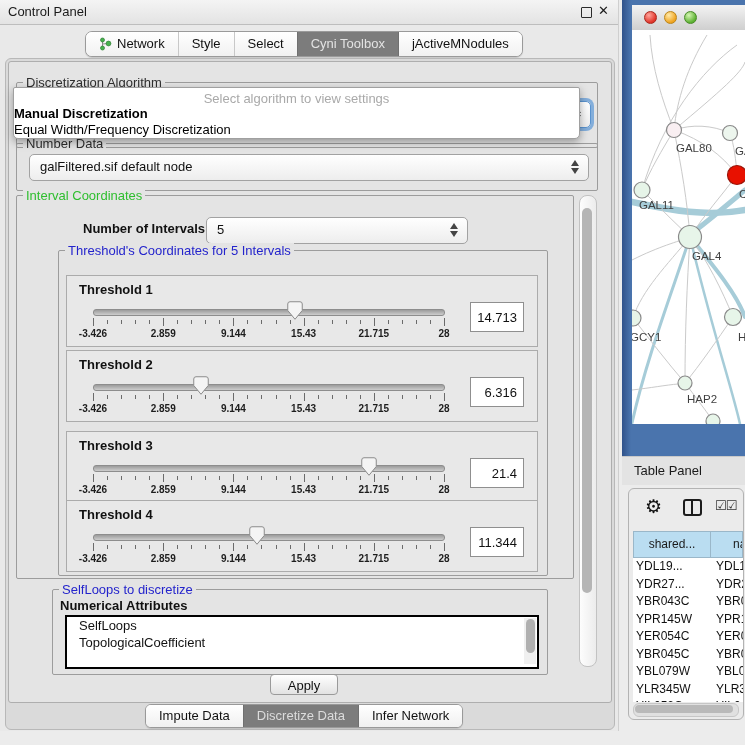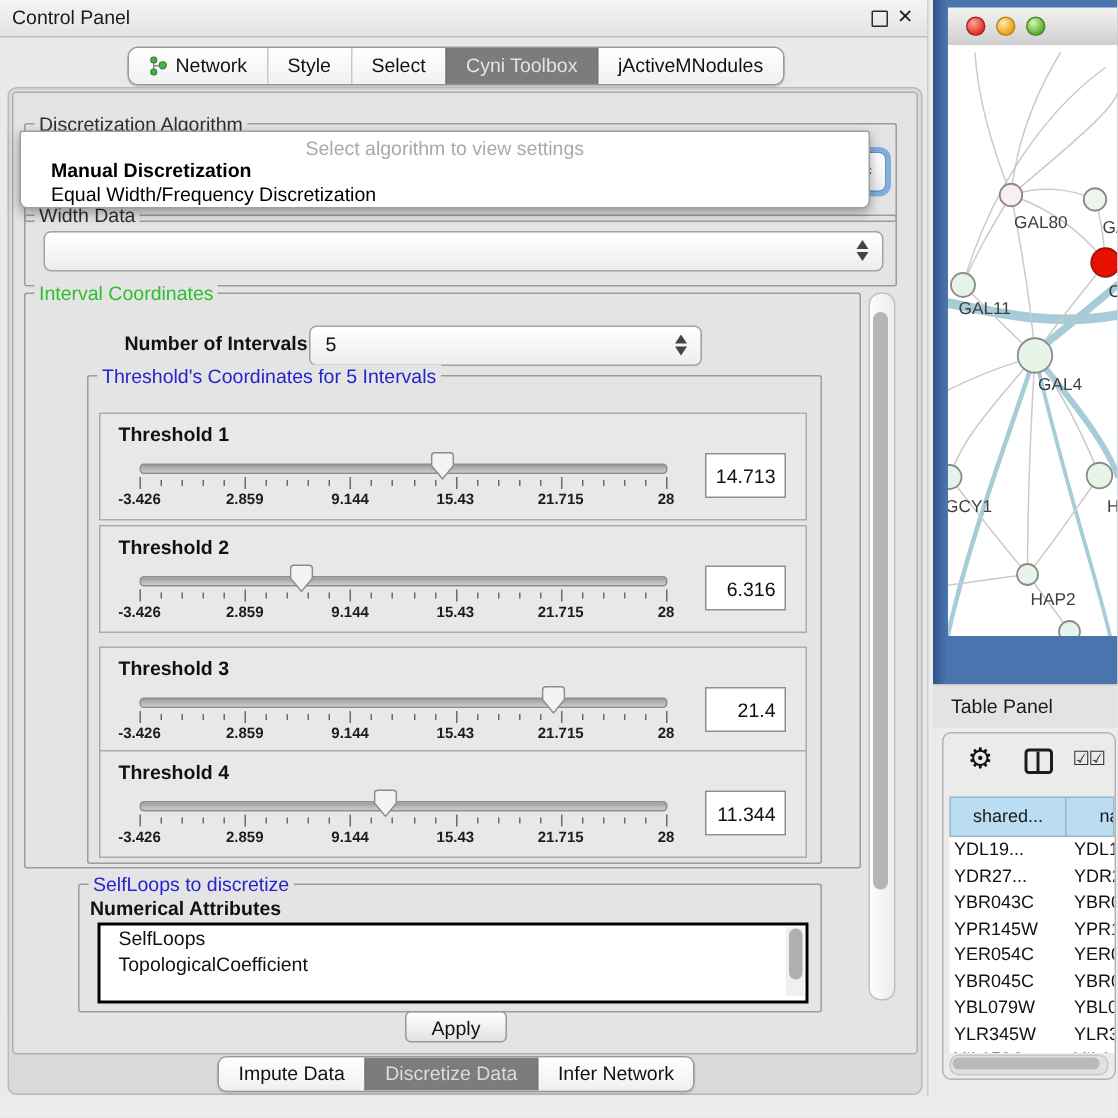--- a/index.html
+++ b/index.html
@@ -84,21 +84,21 @@
     border:1px solid #999;border-radius:6px;overflow:hidden;background:#fff;box-shadow:0 1px 1px rgba(0,0,0,.12);}
   .bottom-tabs .tab{padding:0 13px;font-size:13px;line-height:22px;color:#111;background:linear-gradient(#ffffff,#f0f0f0);border-left:1px solid #c4c4c4;}
   .bottom-tabs .tab:first-child{border-left:none;}
   .bottom-tabs .tab.selected{background:#7c7c7c;color:#dcdcdc;border-left-color:#707070;}
   .bottom-tabs .tab.selected + .tab{border-left:1px solid #707070;}
 
   
   .popup{position:absolute;left:13px;top:87px;width:565px;height:50px;background:#fff;
     border:1px solid #a0a0a0;border-radius:2px 2px 5px 5px;box-shadow:0 3px 8px rgba(0,0,0,.35);z-index:50;}
   .popup .ph{margin-top:3px;text-align:center;font-size:13px;color:#a9a9a9;line-height:15px;}
-  .popup .item{padding-left:20px;font-size:13px;color:#000;line-height:15.5px;white-space:nowrap;}
+  .popup .item{padding-left:0;font-size:13px;color:#000;line-height:15.5px;white-space:nowrap;}
   .popup .item.bold{font-weight:700;}
 
   
   .net-win{position:absolute;left:622px;top:0;width:123px;height:456px;
     background:linear-gradient(90deg,#30528a 0,#4a74ad 9px,#4a74ad 100%);}
   .net-titlebar{position:absolute;left:10px;top:5px;right:0;height:25px;
     background:linear-gradient(#f3f3f3,#cfcfcf);border-bottom:1px solid #8f8f8f;}
   .light{position:absolute;top:6px;width:13px;height:13px;border-radius:50%;}
   .light.red{left:12px;background:radial-gradient(circle at 35% 30%,#ffa49c,#e03428 70%);border:1px solid #a8271d;box-sizing:border-box;}
   .light.yellow{left:32px;background:radial-gradient(circle at 35% 30%,#ffeaa9,#efa31f 70%);border:1px solid #bb8518;box-sizing:border-box;}
@@ -156,22 +156,23 @@
     <div class="main-inner">
 
       <div class="group" style="left:7px;top:20px;width:580px;height:64px;">
         <span class="gtitle">Discretization Algorithm</span>
         <div class="combo focused" style="left:8px;top:18px;width:564px;">
           <span class="updown"></span>
         </div>
       </div>
 
       <div class="group" style="left:7px;top:81px;width:580px;height:46px;">
-        <span class="gtitle">Width Data</span>
+        <span class="gtitle">Number Data</span>
         <div class="combo" style="left:12px;top:10px;width:558px;">
+          <span class="val">galFiltered.sif default node</span>
           <span class="updown"></span>
         </div>
       </div>
 
       <div class="group" style="left:7px;top:133px;width:556px;height:382px;">
         <span class="gtitle green">Interval Coordinates</span>
 
         <span style="position:absolute;left:66px;top:25px;font-size:13px;font-weight:700;color:#111;">Number of Intervals</span>
         <div class="combo" style="left:189px;top:21px;width:260px;">
           <span class="val">5</span>

